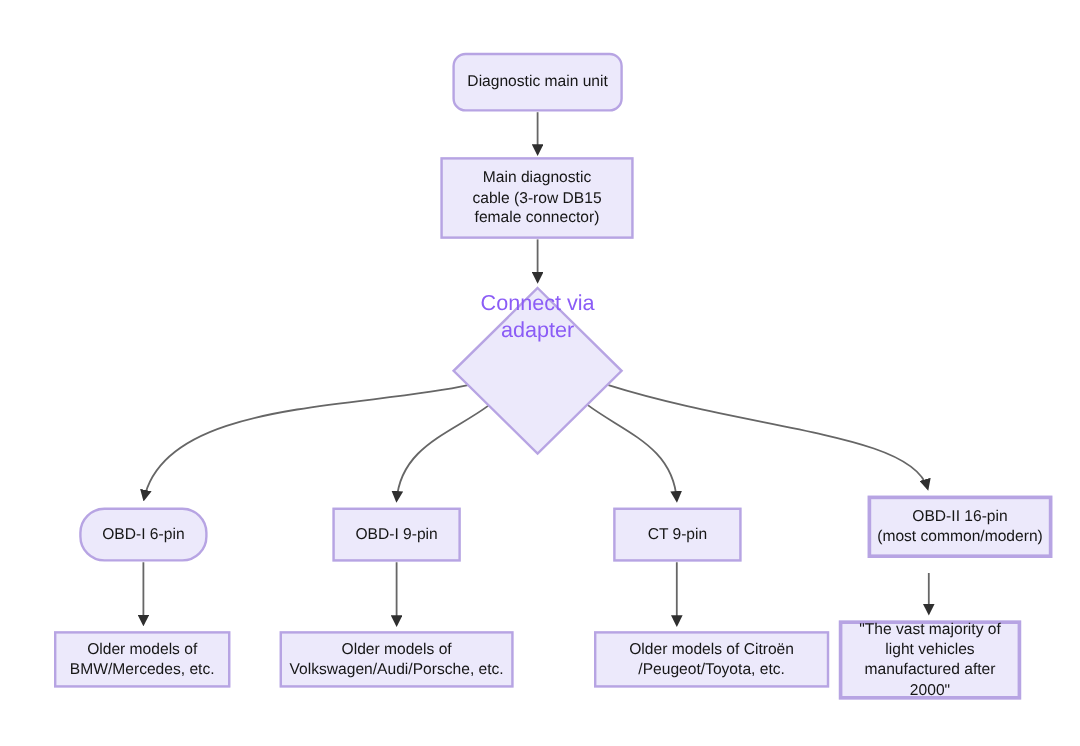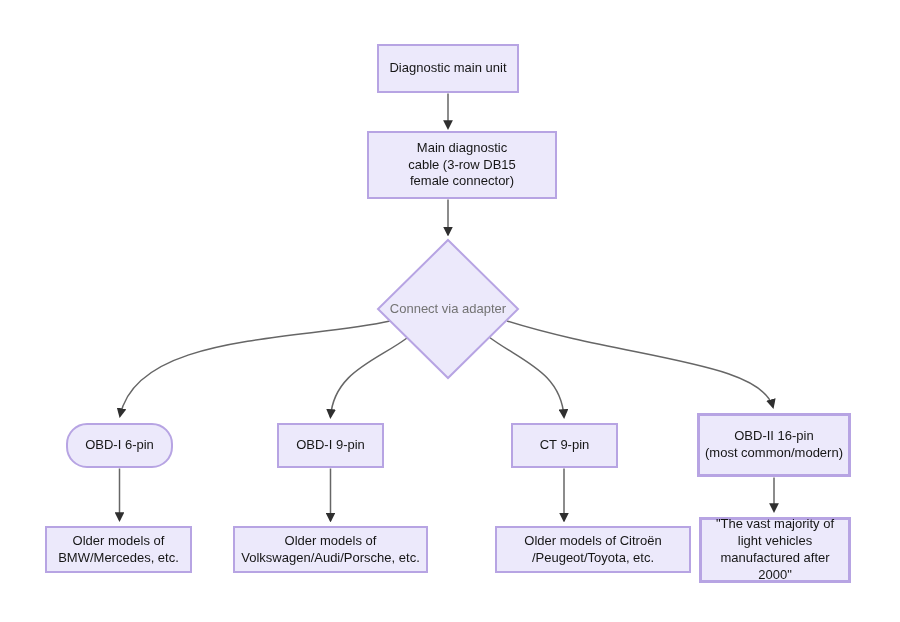--- a/index.html
+++ b/index.html
@@ -33,25 +33,24 @@
     text-align: center;
     color: #161616;
     font-size: 13px;
     line-height: 1.3;
   }
   .node.thick { border-width: 3px; }
   .dlabel {
     position: absolute;
     box-sizing: border-box;
     display: flex;
-    align-items: center;
     justify-content: center;
     text-align: center;
-    color: #737373;
-    font-size: 13px;
+    color: #8b5cf6;
+    font-size: 18px;
     line-height: 1.3;
     background: transparent;
   }
   .lbl { white-space: pre-line; padding: 1px 3px; }
 </style>
 </head>
 <body>
 
 <div class="canvas">
 
@@ -69,25 +68,25 @@
     <path class="edge" d="M489,337 C521,361 561,372 564,417" marker-end="url(#arrowhead)"></path>
     <path class="edge" d="M507,321 C628,359 760,361 773,407" marker-end="url(#arrowhead)"></path>
     <path class="edge" d="M119.5,468.5 L119.5,520" marker-end="url(#arrowhead)"></path>
     <path class="edge" d="M330.5,468.5 L330.5,520.5" marker-end="url(#arrowhead)"></path>
     <path class="edge" d="M564,468.5 L564,520.5" marker-end="url(#arrowhead)"></path>
     <path class="edge" d="M774,477.5 L774,511" marker-end="url(#arrowhead)"></path>
 
     <polygon class="diamond-shape" points="448,240 518,309 448,378 378,309"></polygon>
   </svg>
 
-  <div class="node" style="left:377px; top:44px; width:142px; height:49px;">
+  <div class="node" style="left:377px; top:44px; width:142px; height:49px;border-radius:11px;">
     <span class="lbl">Diagnostic main unit</span>
   </div>
 
-  <div class="node" style="left:367px; top:131px; width:190px; height:68px;">
+  <div class="node" style="left:367px; top:131px; width:161px; height:68px;">
     <span class="lbl">Main diagnostic
 cable (3-row DB15
 female connector)</span>
   </div>
 
   <div class="dlabel" style="left:378px; top:240px; width:140px; height:138px;">
     <span class="lbl">Connect via adapter</span>
   </div>
 
   <div class="node" style="left:66px; top:423px; width:107px; height:45px;border-radius:21px;">
@@ -95,21 +94,21 @@
   </div>
 
   <div class="node" style="left:277px; top:423px; width:107px; height:45px;">
     <span class="lbl">OBD-I 9-pin</span>
   </div>
 
   <div class="node" style="left:511px; top:423px; width:107px; height:45px;text-align:right;">
     <span class="lbl">CT 9-pin</span>
   </div>
 
-  <div class="node thick" style="left:697px; top:413px; width:154px; height:64px;">
+  <div class="node thick" style="left:723px; top:413px; width:154px; height:52px;">
     <span class="lbl">OBD-II 16-pin
 (most common/modern)</span>
   </div>
 
   <div class="node" style="left:45px; top:526px; width:147px; height:47px;">
     <span class="lbl">Older models of
 BMW/Mercedes, etc.</span>
   </div>
 
   <div class="node" style="left:233px; top:526px; width:195px; height:47px;">

